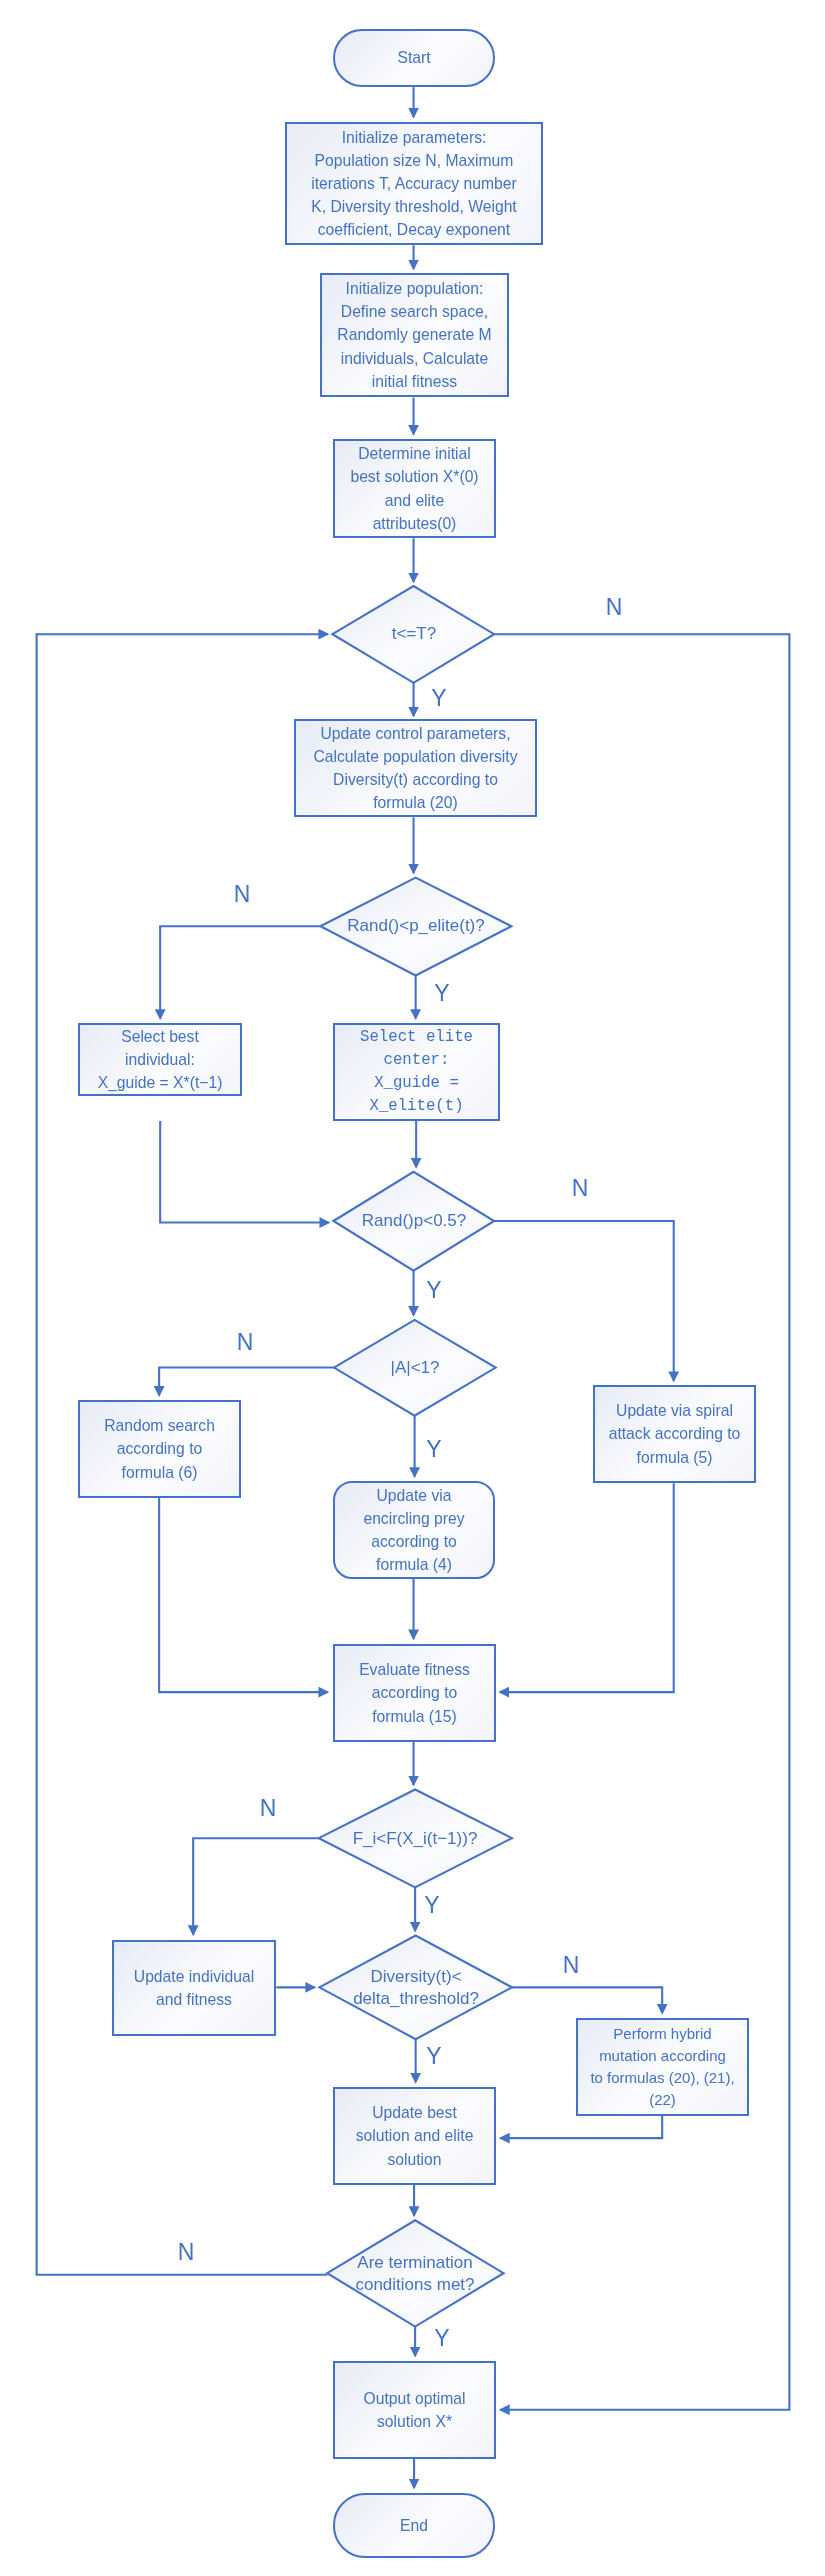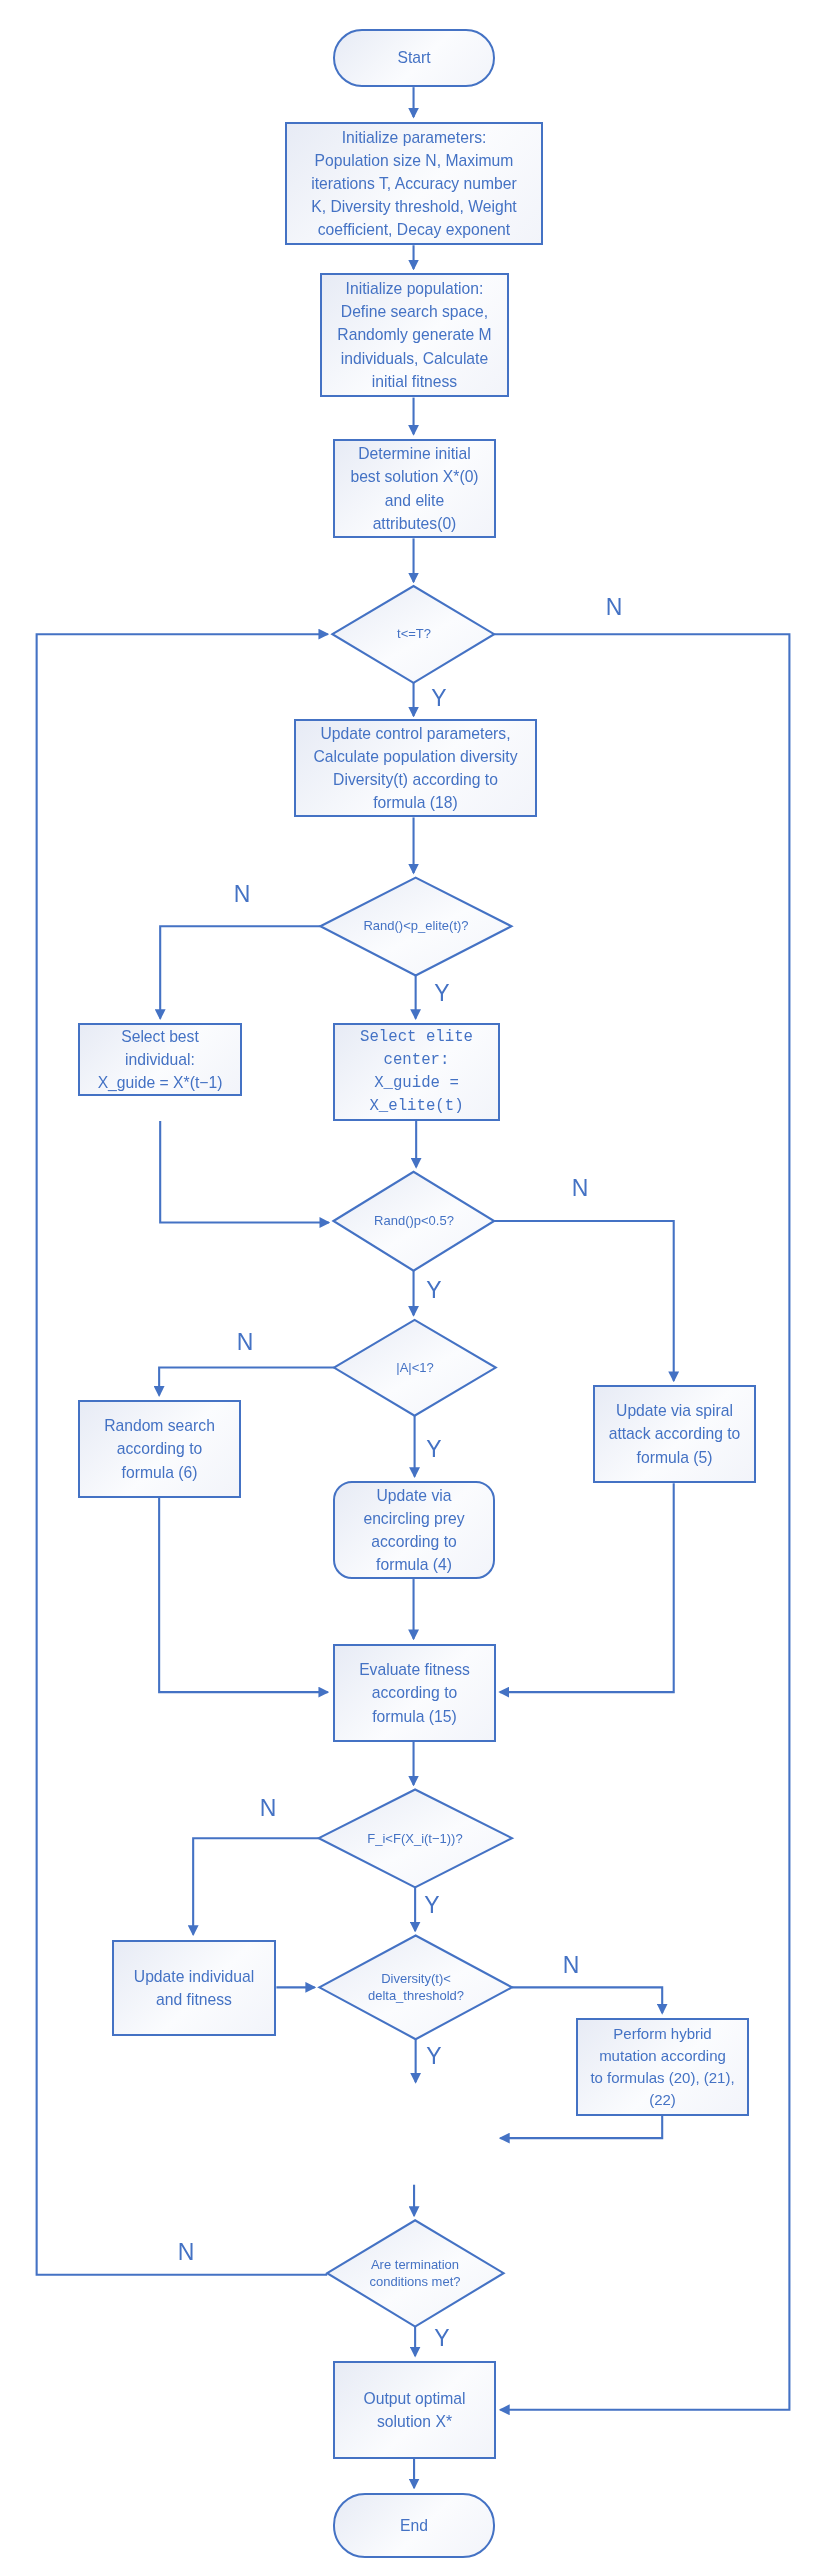--- a/index.html
+++ b/index.html
@@ -30,21 +30,21 @@
   }
   .stadium{border-radius:32px;}
   .dlabel{
     position:absolute;
     display:flex;
     align-items:center;
     justify-content:center;
     text-align:center;
     white-space:pre-line;
     color:#4472c4;
-    font-size:13px;
+    font-size:17px;
     line-height:1.3;
     transform:translate(-50%,-50%);
   }
   .edge-label{
     position:absolute;
     color:#4472c4;
     font-size:23px;
     font-weight:400;
     transform:translate(-50%,-50%);
     line-height:1;
@@ -125,21 +125,21 @@
 initial fitness</div>
 
   <div class="node" style="left:333px;top:439px;width:163px;height:99px;">Determine initial
 best solution X*(0)
 and elite
 attributes(0)</div>
 
   <div class="node" style="left:294px;top:719px;width:243px;height:98px;">Update control parameters,
 Calculate population diversity
 Diversity(t) according to
-formula (18)</div>
+formula (20)</div>
 
   <div class="node" style="left:78px;top:1023px;width:164px;height:73px;">Select best
 individual:
 X_guide = X*(t−1)</div>
 
   <div class="node" style="left:333px;top:1023px;width:167px;height:98px;font-family:Liberation Mono, monospace;">Select elite center:
 X_guide = X_elite(t)</div>
 
   <div class="node" style="left:78px;top:1400px;width:163px;height:98px;">Random search
 according to
@@ -159,20 +159,23 @@
 formula (15)</div>
 
   <div class="node" style="left:112px;top:1940px;width:164px;height:96px;">Update individual
 and fitness</div>
 
   <div class="node" style="left:576px;top:2018px;width:173px;height:98px;font-size:15px;">Perform hybrid
 mutation according
 to formulas (20), (21),
 (22)</div>
 
+  <div class="node" style="left:333px;top:2087px;width:163px;height:98px;">Update best
+solution and elite
+solution</div>
 
   <div class="node" style="left:333px;top:2361px;width:163px;height:98px;">Output optimal
 solution X*</div>
 
   <div class="node stadium" style="left:333px;top:2493px;width:162px;height:65px;">End</div>
 
   <div class="dlabel" style="left:414px;top:634px;width:147px;">t&lt;=T?</div>
 
   <div class="dlabel" style="left:416px;top:926px;width:173px;">Rand()&lt;p_elite(t)?</div>
 

